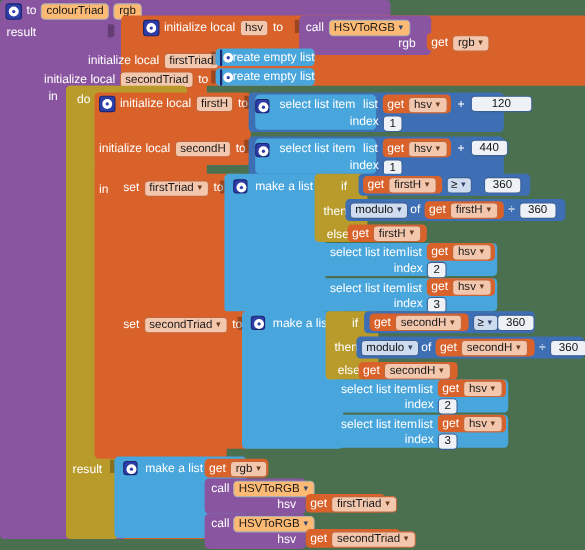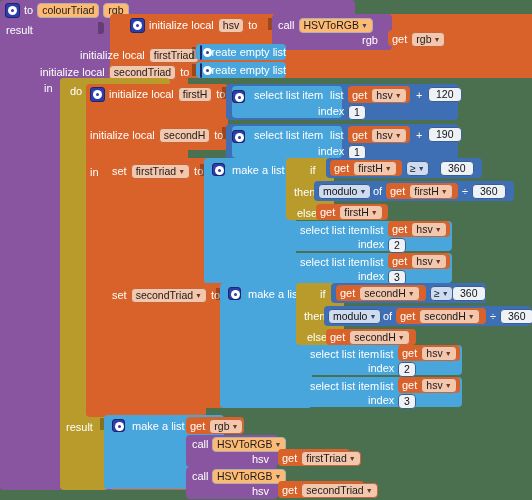--- a/index.html
+++ b/index.html
@@ -147,21 +147,21 @@
 <div class="abs lbl" style="left:330px;top:90px;">list</div>
 <div class="abs lbl" style="left:318px;top:106px;">index</div>
 <div class="abs blk c-var" style="left:348px;top:86px;width:62px;height:17px;">
   <div class="row" style="padding:2px 4px;">
     <span class="lbl">get</span>
     <span class="field"><span>hsv</span><span class="caret">▼</span></span>
   </div>
 </div>
 <div class="abs field num" style="left:348px;top:105px;padding:1px 5px;">1</div>
 <div class="abs lbl" style="left:416px;top:90px;">+</div>
-<div class="abs field num" style="left:428px;top:87px;padding:1px 7px;">120</div>
+<div class="abs field num" style="left:428px;top:87px;padding:1px 18px;">120</div>
 
 <div class="abs row" style="left:90px;top:128px;">
   <span class="lbl">initialize local</span>
   <span class="field">secondH</span>
   <span class="lbl">to</span>
 </div>
 <div class="abs socket" style="left:222px;top:127px;"></div>
 
 <div class="abs blk c-math" style="left:226px;top:124px;width:232px;height:36px;"></div>
 <div class="abs blk c-list" style="left:232px;top:126px;width:110px;height:32px;"></div>
@@ -170,21 +170,21 @@
 <div class="abs lbl" style="left:330px;top:130px;">list</div>
 <div class="abs lbl" style="left:318px;top:146px;">index</div>
 <div class="abs blk c-var" style="left:348px;top:126px;width:62px;height:17px;">
   <div class="row" style="padding:2px 4px;">
     <span class="lbl">get</span>
     <span class="field"><span>hsv</span><span class="caret">▼</span></span>
   </div>
 </div>
 <div class="abs field num" style="left:348px;top:145px;padding:1px 5px;">1</div>
 <div class="abs lbl" style="left:416px;top:130px;">+</div>
-<div class="abs field num" style="left:428px;top:127px;padding:1px 7px;">190</div>
+<div class="abs field num" style="left:428px;top:127px;padding:1px 7px;">440</div>
 
 <div class="abs lbl" style="left:90px;top:167px;">in</div>
 
 <div class="abs blk c-var" style="left:106px;top:158px;width:110px;height:126px;border-radius:8px 4px 4px 8px;"></div>
 <div class="abs row" style="left:112px;top:164px;">
   <span class="lbl">set</span>
   <span class="field"><span>firstTriad</span><span class="caret">▼</span></span>
   <span class="lbl">to</span>
 </div>
 <div class="abs socket" style="left:200px;top:164px;"></div>

